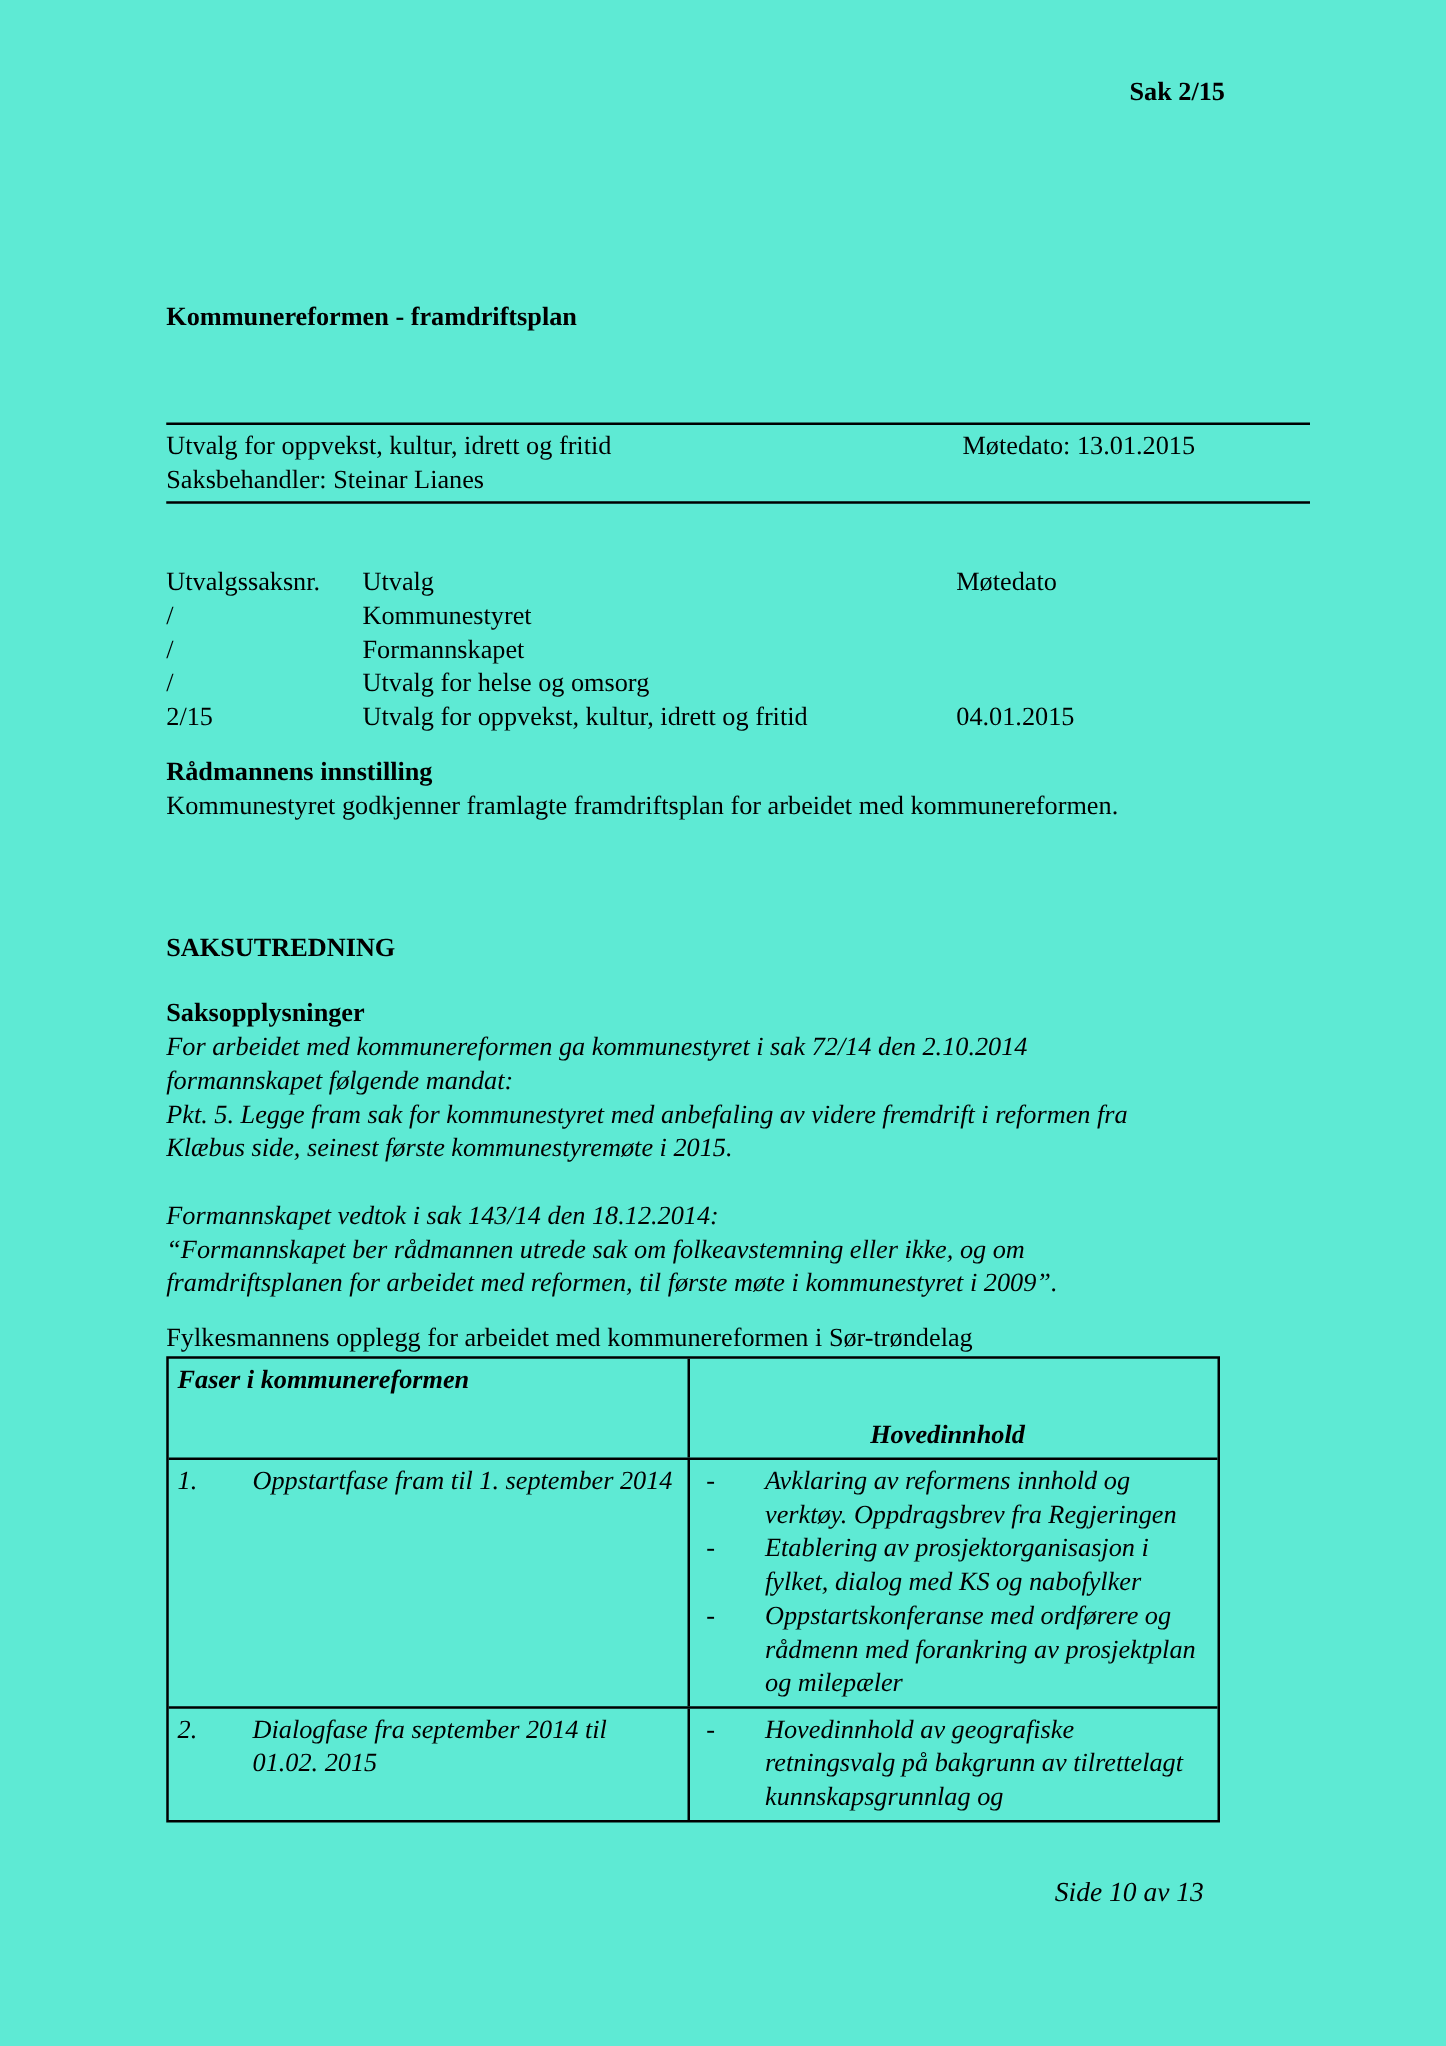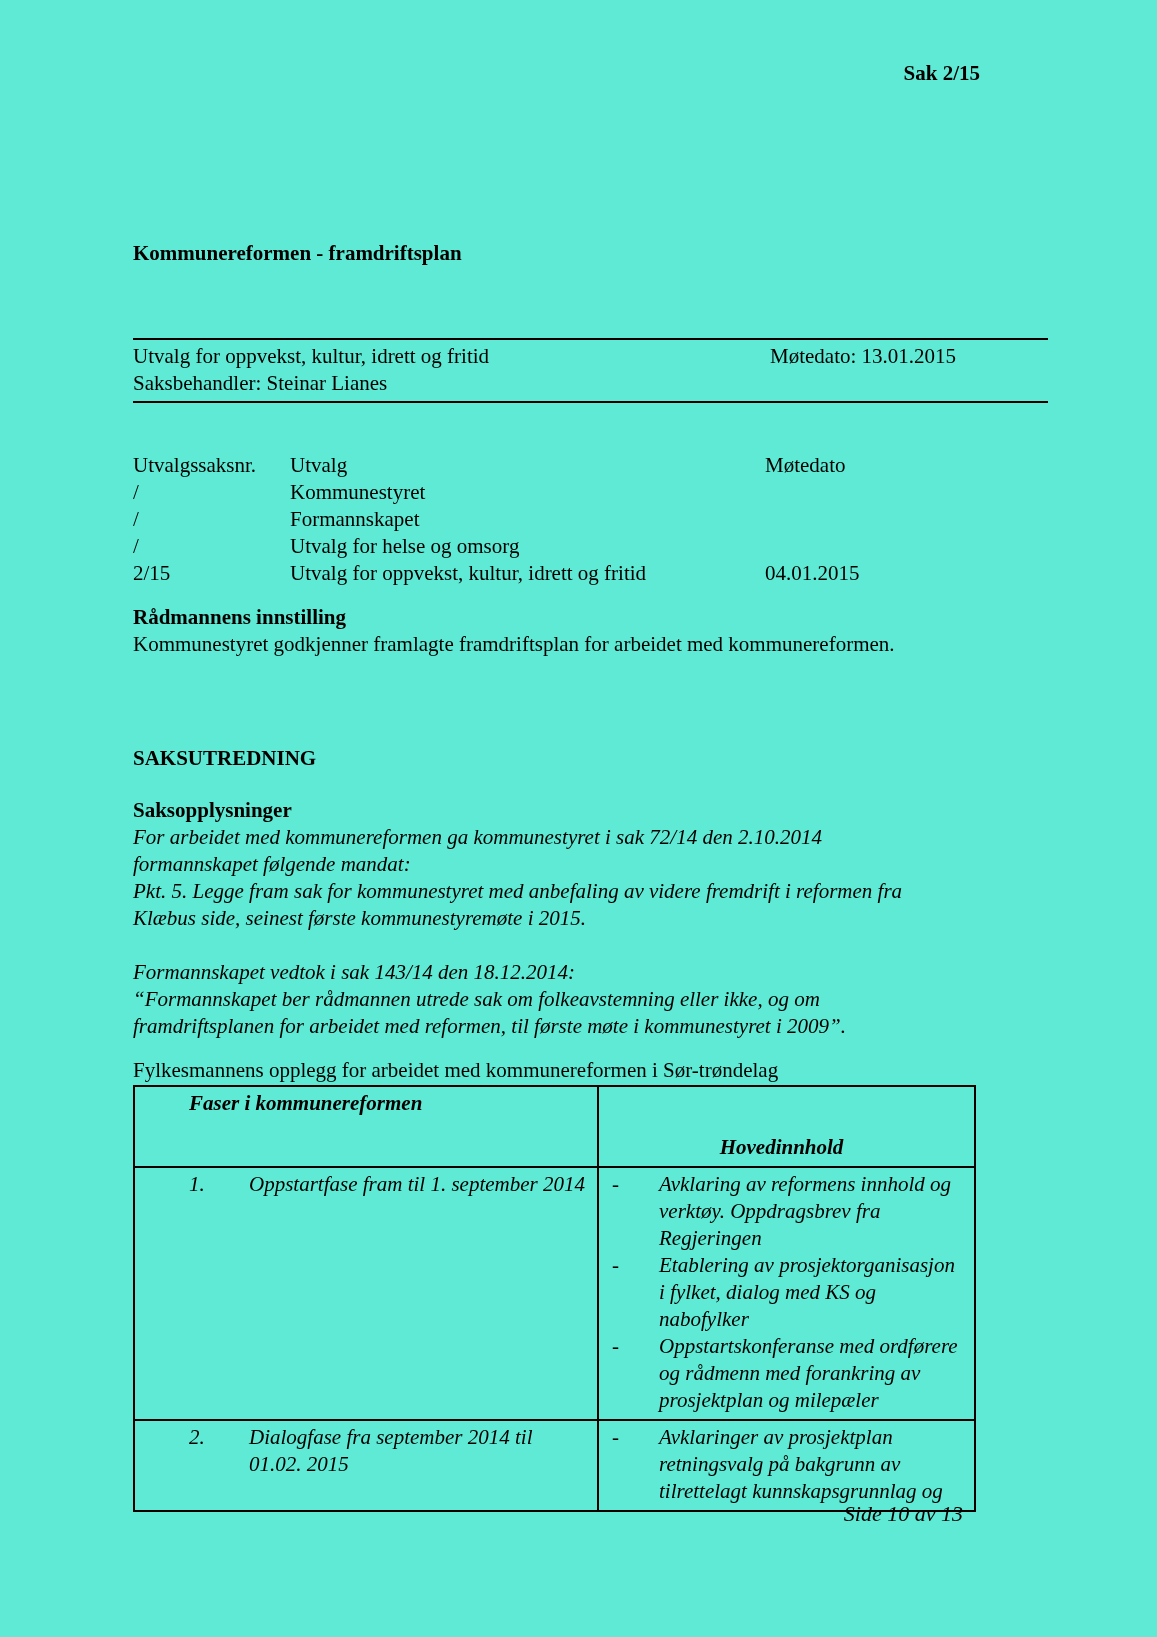--- a/index.html
+++ b/index.html
@@ -37,21 +37,21 @@
   .h-bold { font-weight:bold; font-size:21px; line-height:27px; }
   .saksutredning-h { position:absolute; top:745px; left:133px; font-weight:bold; }
   .saksopp { position:absolute; top:797px; left:133px; width:915px; }
   .ital { font-style:italic; max-width:805px; }
   .gap-top { margin-top:27px; }
   .table-intro { position:absolute; top:1057px; left:133px; }
   .phases-table {
     position:absolute; top:1085px; left:133px; width:843px;
     border:2px solid #000; font-style:italic;
   }
-  .p-row { display:flex; border-bottom:2px solid #000;padding-left:47px; }
+  .p-row { display:flex; border-bottom:2px solid #000; }
   .p-row:last-child { border-bottom:none; }
   .p-cell-left {
     width:417px; flex-shrink:0;
     border-right:2px solid #000;
     padding:3px 8px 5px 7px;
   }
   .p-cell-right { flex:1; padding:3px 10px 5px 0; }
   .p-head-cell { font-weight:bold; }
   .p-center { text-align:center;margin-top:44px; }
   .phase-title { display:flex; }
@@ -156,21 +156,21 @@
     <div class="p-row">
       <div class="p-cell-left">
         <div class="phase-title">
           <span class="p-num">2.</span>
           <span class="p-phase">Dialogfase fra september 2014 til 01.02. 2015</span>
         </div>
       </div>
       <div class="p-cell-right">
         <div class="p-item">
           <span class="p-dash">-</span>
-          <span class="p-text">Avklaringer av prosjektplan retningsvalg på bakgrunn av tilrettelagt kunnskapsgrunnlag og</span>
+          <span class="p-text">Hovedinnhold av geografiske retningsvalg på bakgrunn av tilrettelagt kunnskapsgrunnlag og</span>
         </div>
       </div>
     </div>
   </div>
 
   <div class="page-footer">Side 10 av 13</div>
 
 </div>
 
 </body></html>

